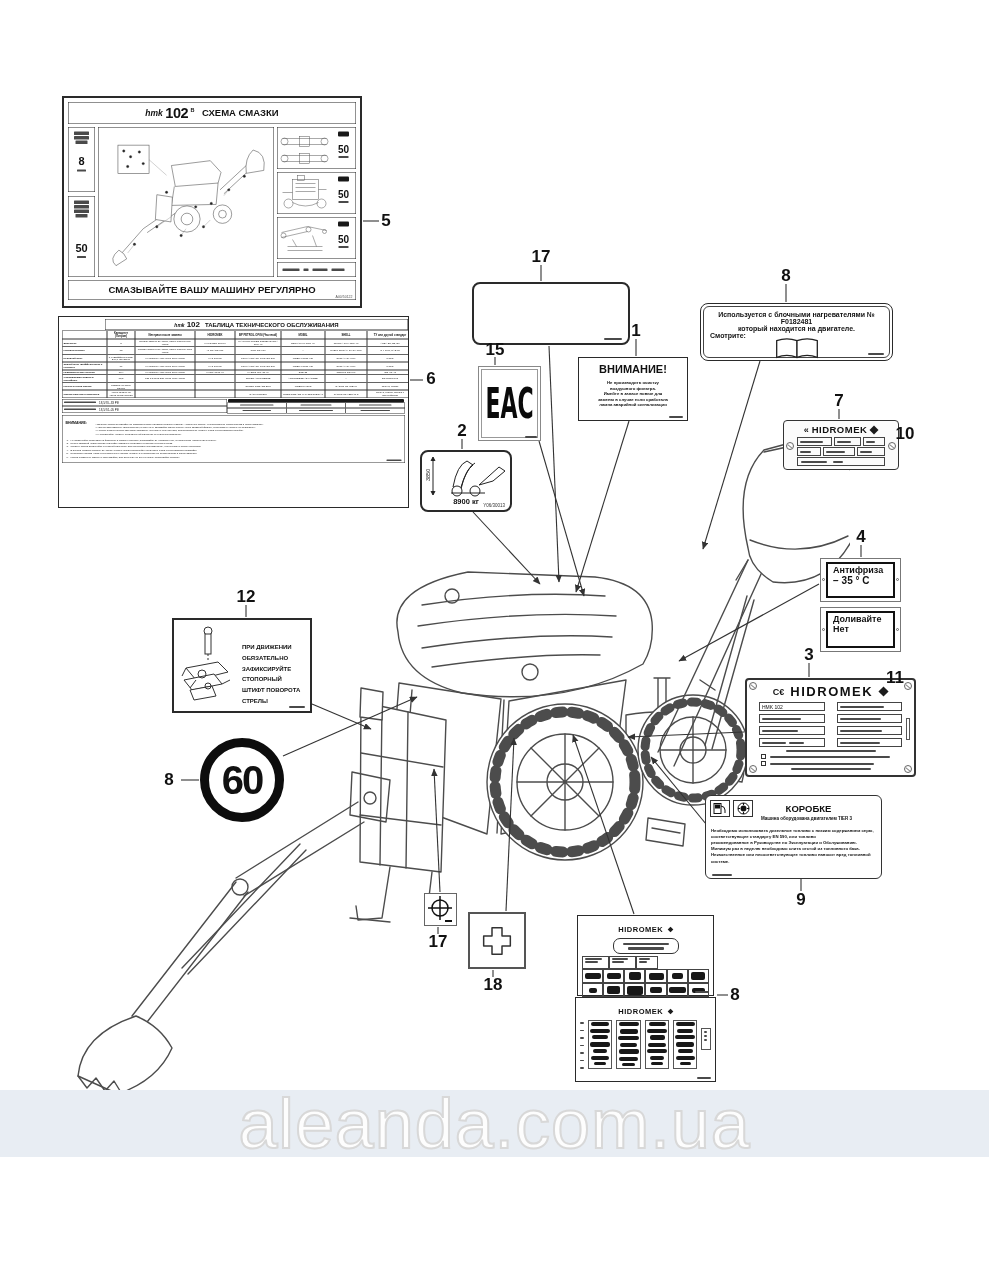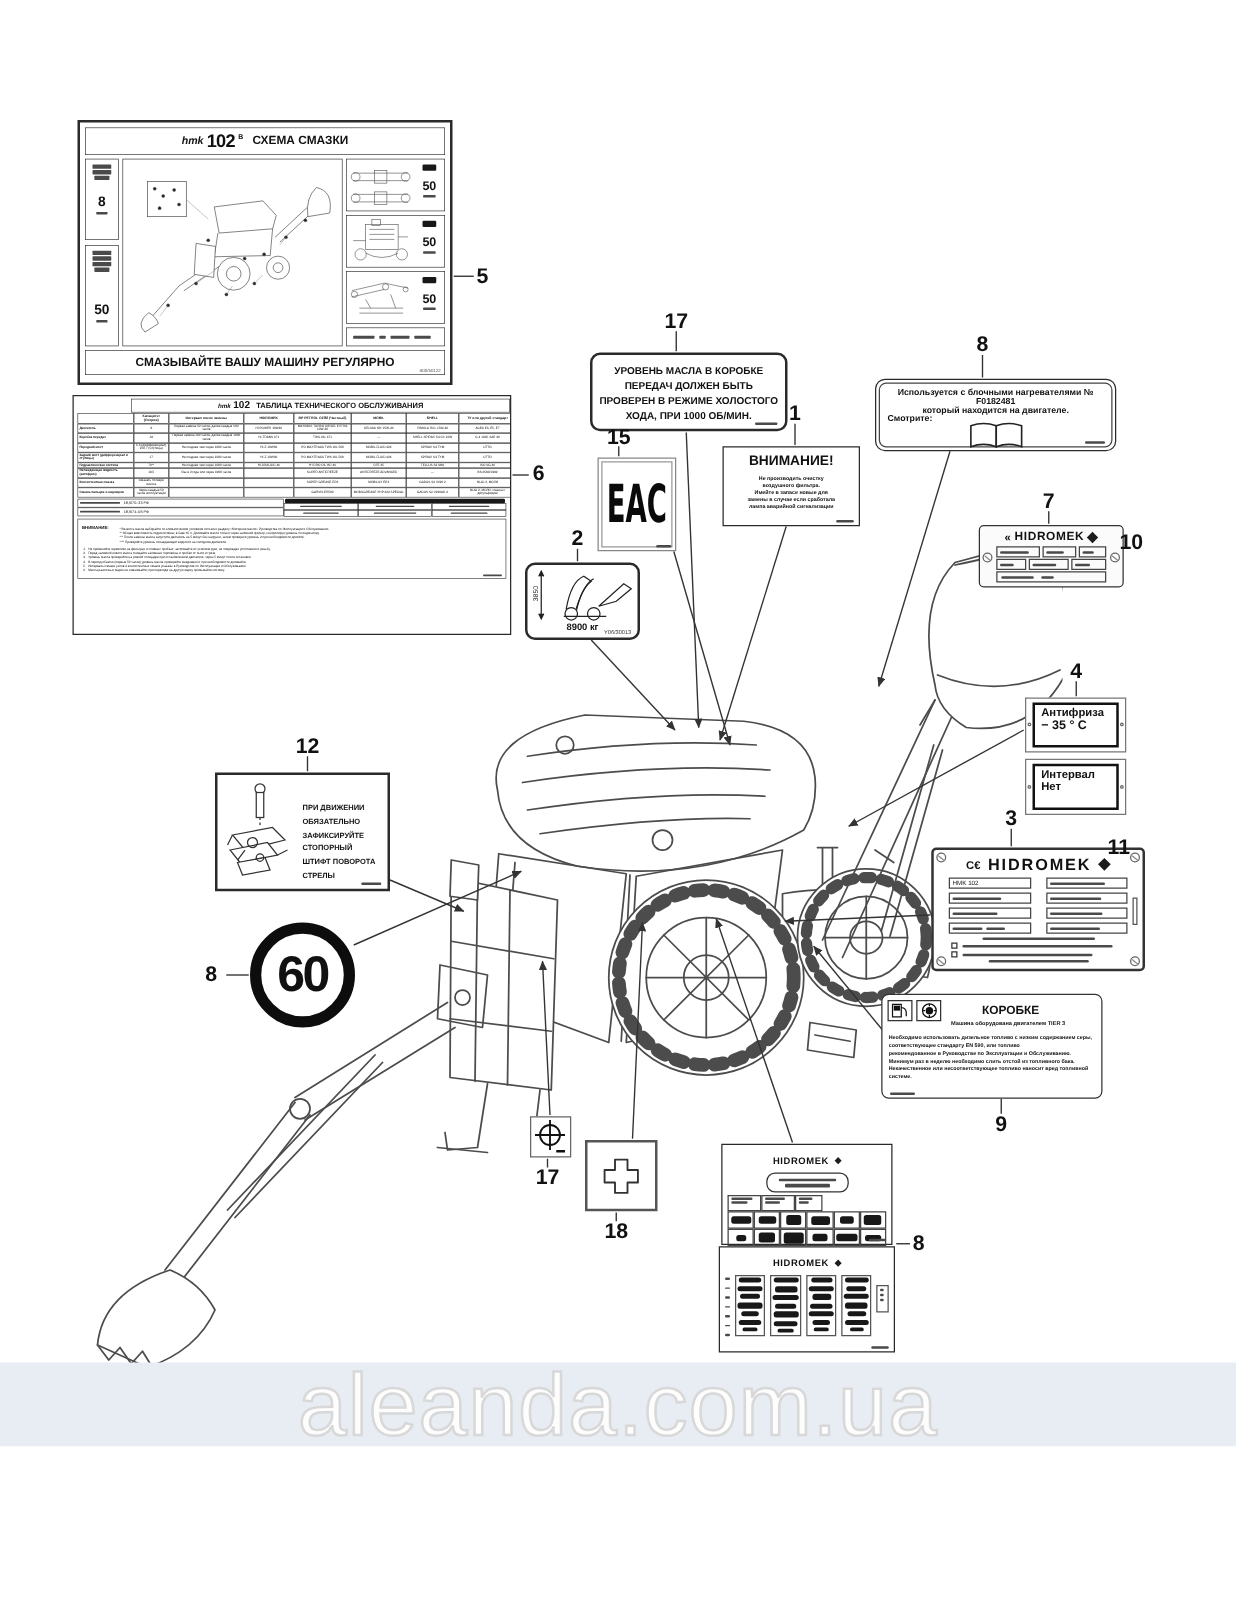--- a/index.html
+++ b/index.html
@@ -465,27 +465,20 @@
           <div class="nnote">В период обкатки (первые 50 часов) уровень масла проверяйте ежедневно и при необходимости доливайте.</div>
           <div class="nnote">Интервалы смазки узлов и консистентных смазок указаны в Руководстве по Эксплуатации и Обслуживанию.</div>
           <div class="nnote">Масла различных марок не смешивайте; при переходе на другую марку промывайте систему.</div>
         </div>
       <i class="b" style="position:absolute;right:6px;bottom:3px;width:30px;height:3px"></i>
     </div>
   </div>
 </div>
 
 <div class="bx rnd" style="left:472px;top:282px;width:158px;height:63px;z-index:2;border-width:2px;padding-top:7px">
-  <div class="microline" style="font-size:8px;font-weight:bold;line-height:1.5">
-
-  <div>УРОВЕНЬ МАСЛА В КОРОБКЕ</div>
-      <div>ПЕРЕДАЧ ДОЛЖЕН БЫТЬ</div>
-      <div>ПРОВЕРЕН В РЕЖИМЕ ХОЛОСТОГО</div>
-      <div>ХОДА, ПРИ 1000 ОБ/МИН.</div>
-    </div>
   <i class="b" style="position:absolute;right:6px;bottom:3px;width:18px;height:2px"></i>
 </div>
 
 <div class="bx" style="left:578px;top:357px;width:110px;height:64px;z-index:2">
   <div style="font-weight:bold;font-size:11px;text-align:center;margin-top:5px">ВНИМАНИЕ!</div>
   <div style="position:absolute;left:4px;right:4px;top:22px;height:36px;overflow:hidden">
     <div class="in2" style="text-align:center">
 
     <div style="font-size:8.5px;font-weight:bold;line-height:1.3">Не производить очистку</div>
         <div style="font-size:8.5px;font-weight:bold;line-height:1.3">воздушного фильтра.</div>
@@ -582,21 +575,21 @@
     <span class="dotsm" style="right:1px;top:19px"></span>
   <div style="position:absolute;inset:3px 5px;border:2px solid #111;padding:1px 5px">
     <div style="font-size:9px;font-weight:bold">Антифриза</div>
     <div style="font-size:10px;font-weight:bold">− 35 ° C</div>
   </div>
 </div>
 <div class="abs" style="left:820px;top:607px;width:81px;height:45px;border:1px solid #777;background:#fff;z-index:2">
   <span class="dotsm" style="left:1px;top:20px"></span>
     <span class="dotsm" style="right:1px;top:20px"></span>
   <div style="position:absolute;inset:3px 5px;border:2px solid #111;padding:1px 5px">
-    <div style="font-size:9px;font-weight:bold">Интервал</div>
+    <div style="font-size:9px;font-weight:bold">Доливайте</div>
     <div style="font-size:9px;font-weight:bold">Нет</div>
   </div>
 </div>
 
 <div class="abs" style="left:745px;top:678px;width:171px;height:99px;border:2px solid #333;border-radius:4px;background:#fff;z-index:2">
   <span class="screw" style="left:2px;top:2px"></span>
     <span class="screw" style="right:2px;top:2px"></span>
   <span class="screw" style="left:2px;bottom:2px"></span>
     <span class="screw" style="right:2px;bottom:2px"></span>
   <div style="display:flex;align-items:center;justify-content:center;gap:6px;margin-top:4px">

